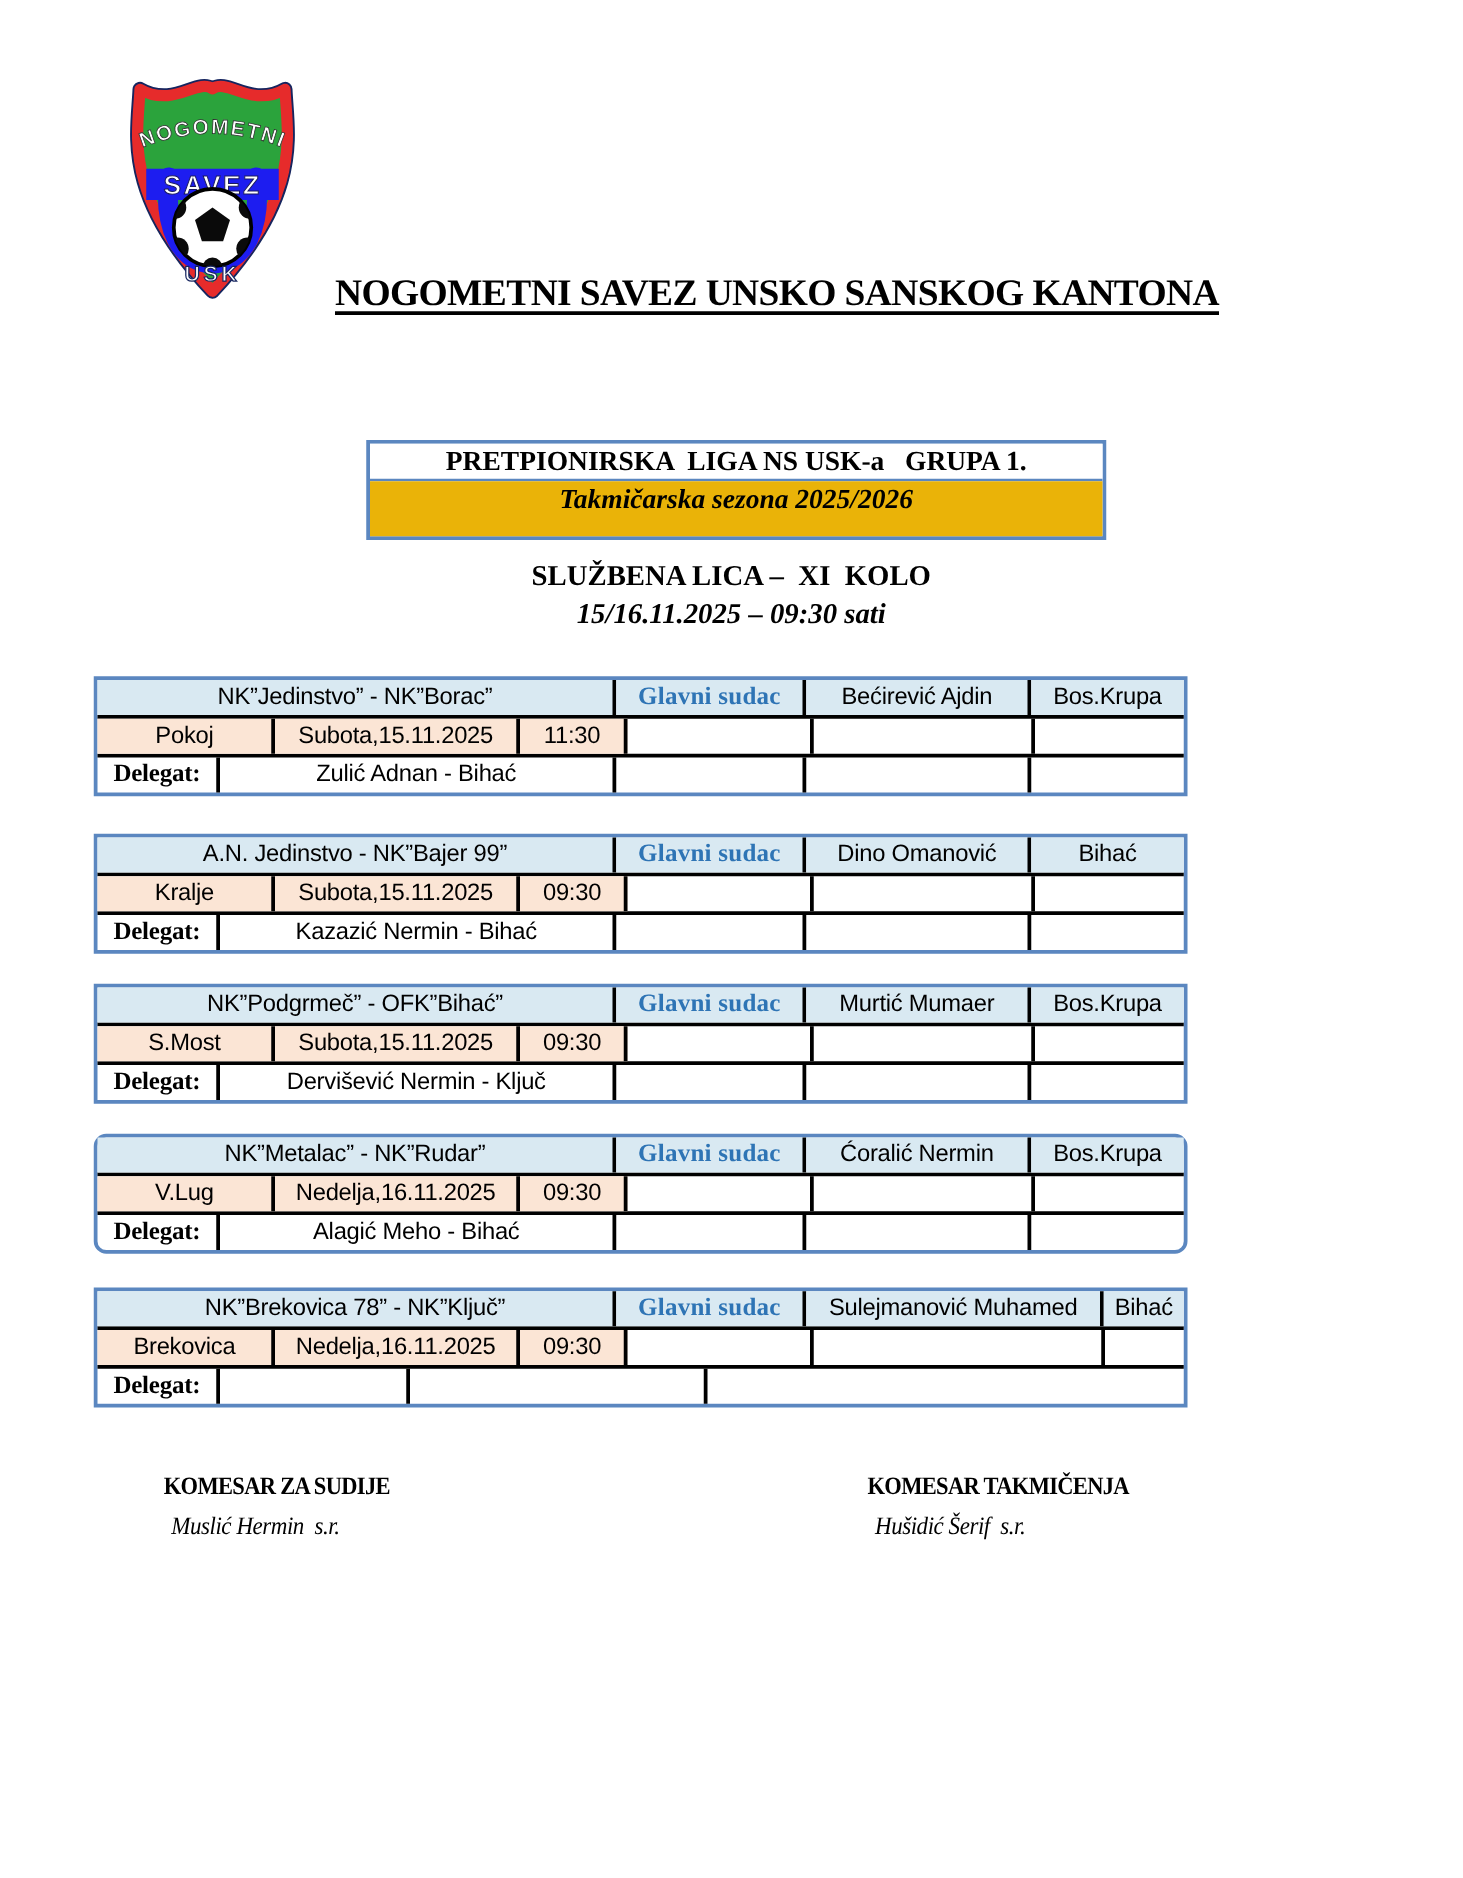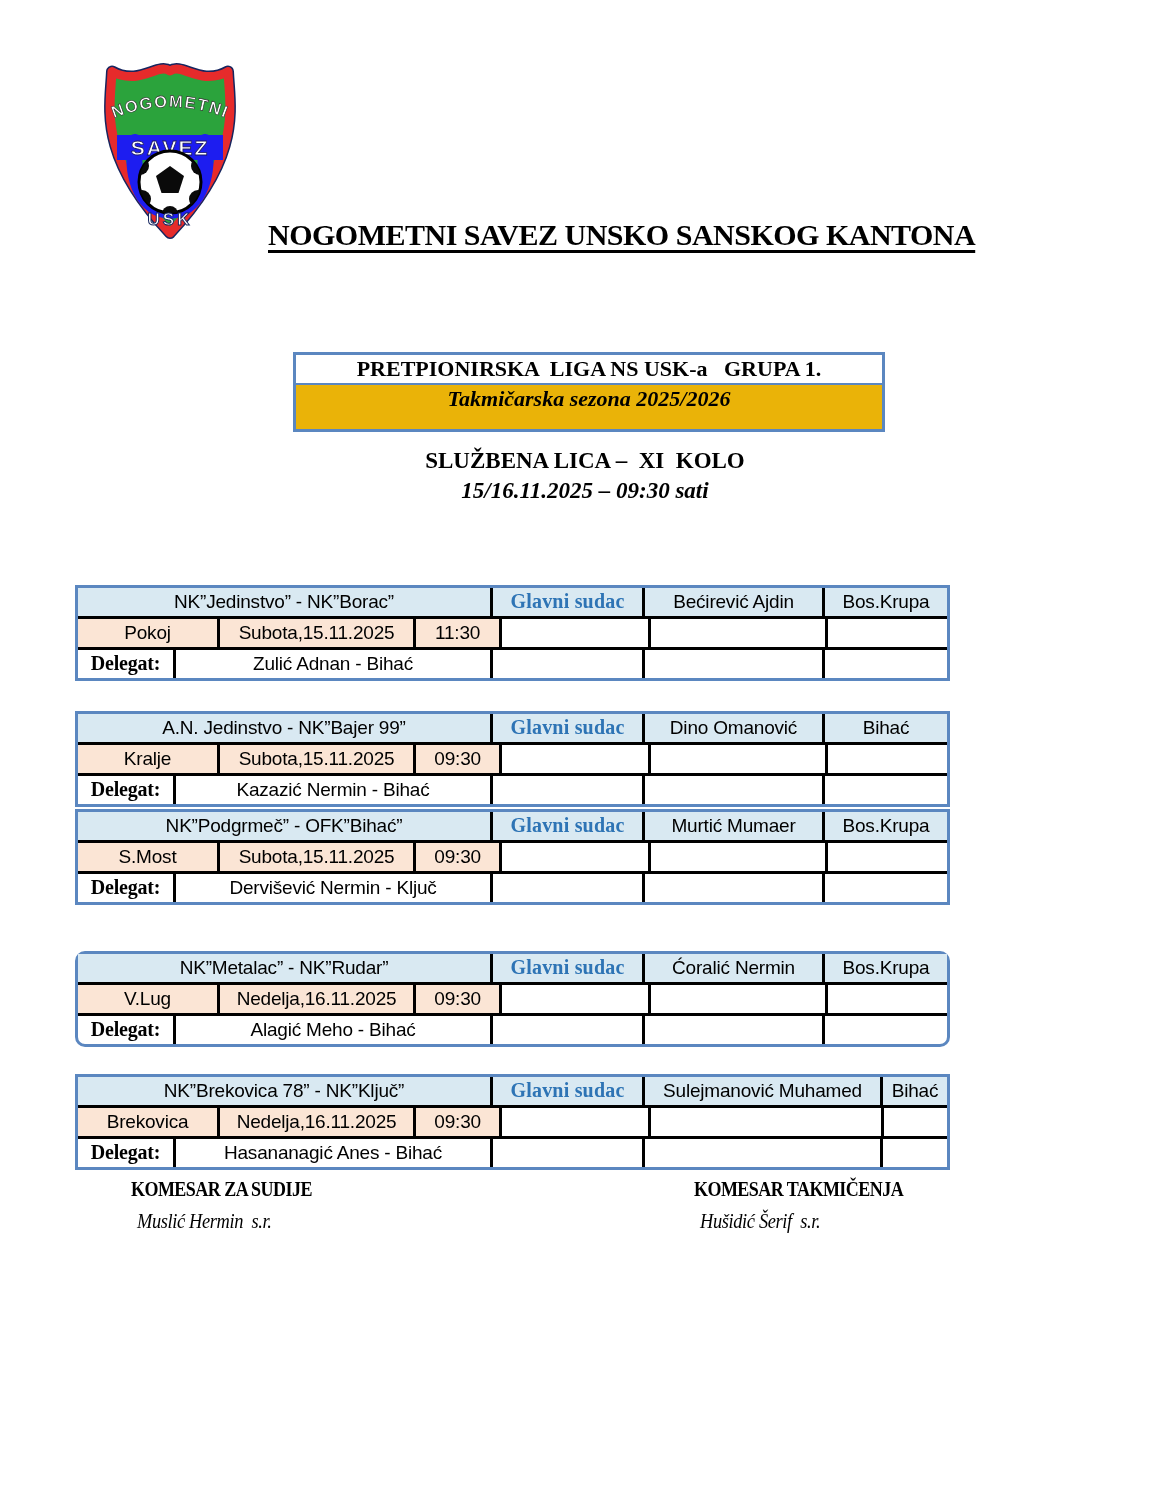--- a/index.html
+++ b/index.html
@@ -35,23 +35,23 @@
     font-family:"Liberation Serif",serif;font-weight:bold;font-size:23px;white-space:pre;
   }
   .round-date{
     position:absolute;left:0;top:478px;width:1170px;text-align:center;
     font-family:"Liberation Serif",serif;font-weight:bold;font-style:italic;font-size:23px;white-space:pre;
   }
 
   
   .match{
     position:absolute;left:75px;width:875px;box-sizing:border-box;
-    border:3px solid #5b87c0;background:#fff;margin-top:44px;
-  }
-  .m1{top:541px;} .m2{top:667px;} .m3{top:765px;} .m4{top:907px;border-radius:10px;} .m5{top:1030px;}
+    border:3px solid #5b87c0;background:#fff;
+  }
+  .m1{top:541px;} .m2{top:667px;} .m3{top:787px;} .m4{top:907px;border-radius:10px;} .m5{top:1030px;}
   .row{display:flex;}
   .row.sep{border-bottom:3px solid #000;}
   .cell{
     box-sizing:border-box;height:28px;line-height:27px;text-align:center;
     font-size:19px;letter-spacing:-0.2px;white-space:nowrap;overflow:hidden;
   }
   .br{border-right:3px solid #000;}
   .hdr{background:#d9e9f2;}
   .peach{background:#fbe5d5;}
   .c-teams{width:415px;}
@@ -233,21 +233,20 @@
     <div class="row sep">
       <div class="cell c-venue peach br">Brekovica</div>
       <div class="cell c-date peach br">Nedelja,16.11.2025</div>
       <div class="cell c-time peach br">09:30</div>
       <div class="cell c-e1 br"></div>
       <div class="cell c-e2 br"></div>
       <div class="cell c-e3"></div>
     </div>
     <div class="row">
       <div class="cell c-dlabel br">Delegat:</div>
-      <div class="cell c-dname br">Hasananagić Anes - Bihać</div>
       <div class="cell c-e1 br"></div>
       <div class="cell c-e2 br"></div>
       <div class="cell c-e3"></div>
     </div>
   </div>
 
   <div class="sig-title sig-lt">KOMESAR ZA SUDIJE</div>
   <div class="sig-name sig-ln">Muslić Hermin  s.r.</div>
   <div class="sig-title sig-rt">KOMESAR TAKMIČENJA</div>
   <div class="sig-name sig-rn">Hušidić Šerif  s.r.</div>

